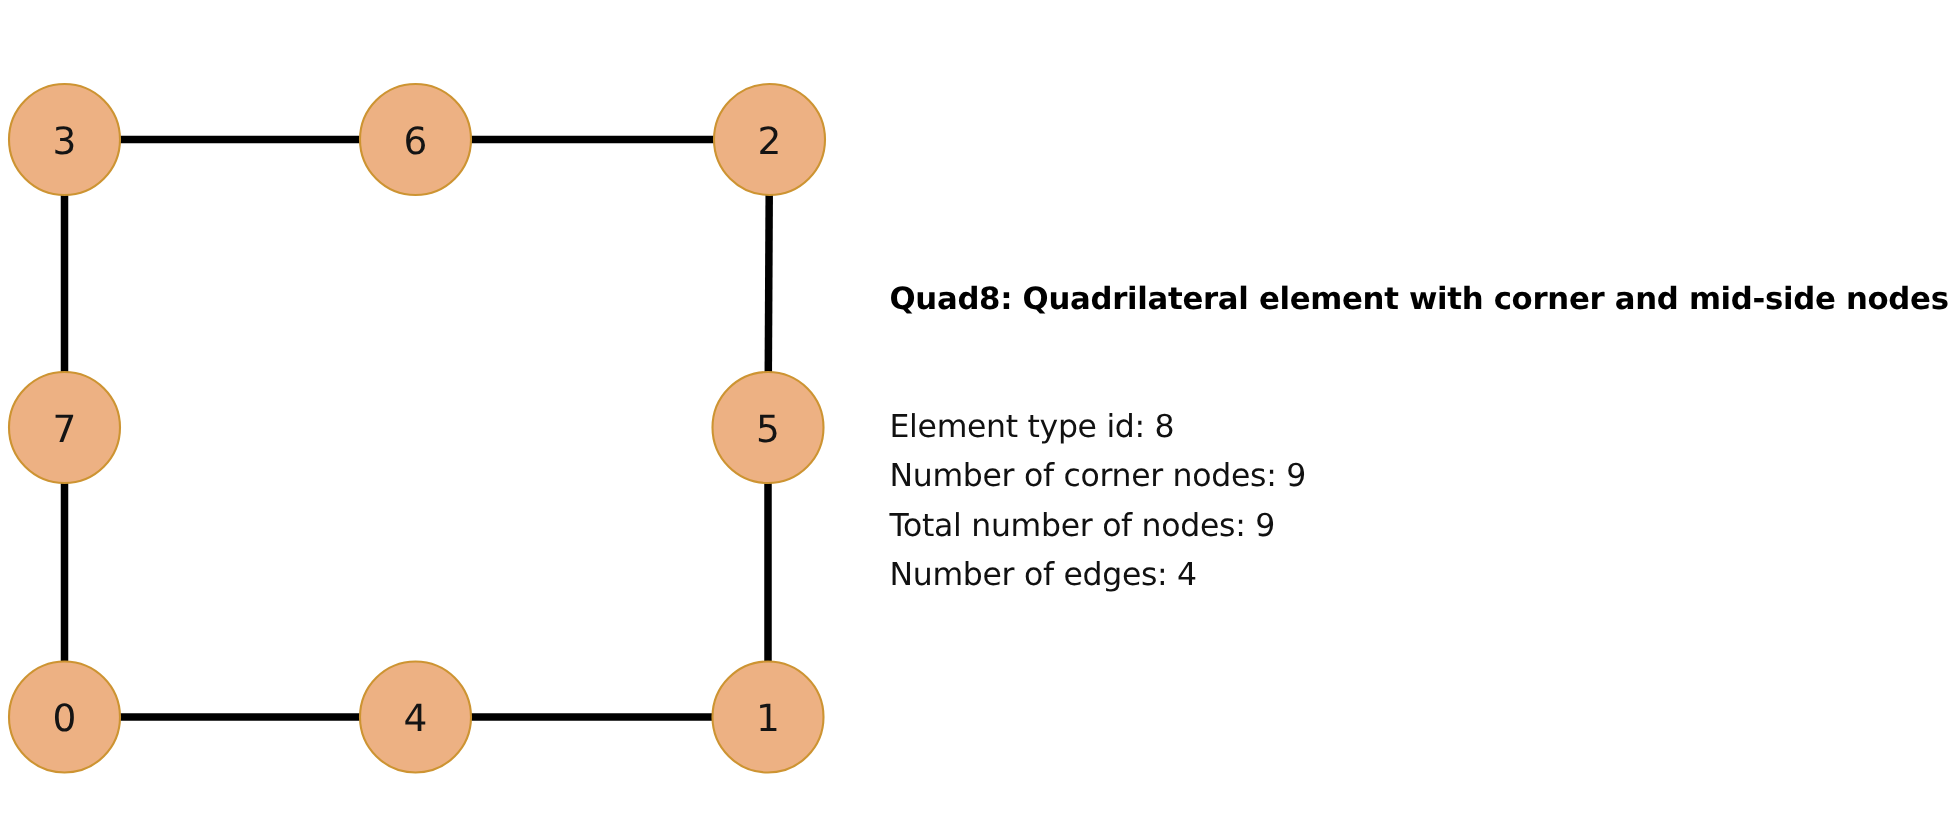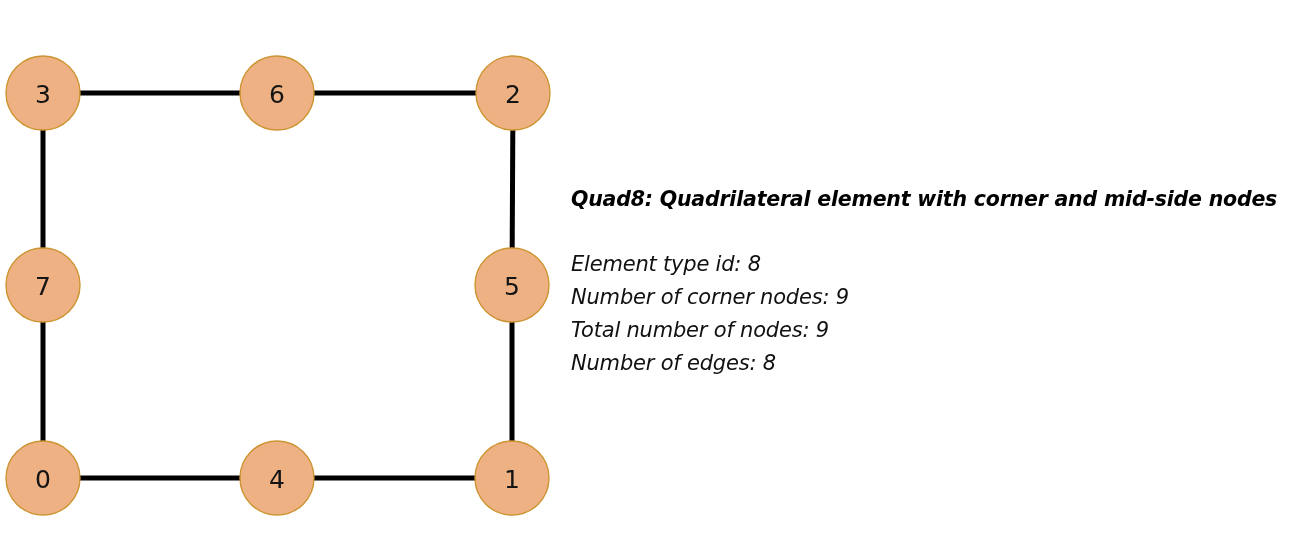--- a/index.html
+++ b/index.html
@@ -48,36 +48,35 @@
   }
   .element-edge {
     stroke: #000000;
     stroke-width: 5;
     stroke-linecap: butt;
   }
 
   
   #info-panel {
     position: absolute;
-    left: 571px;
+    left: 593px;
     top: 184px;
     width: 700px;
-    font-style: italic;
   }
   #info-title {
     font-family: "DejaVu Sans", sans-serif;
     font-weight: bold;
     font-size: 20.5px;
     color: #000000;
     line-height: 30px;
     white-space: nowrap;
     letter-spacing: -0.2px;
   }
   #info-lines {
-    margin-top: 34px;
+    margin-top: 54px;
   }
   .info-line {
     font-family: "DejaVu Sans", sans-serif;
     font-size: 21px;
     color: #111111;
     line-height: 33px;
     white-space: nowrap;
     letter-spacing: -0.2px;
   }
 </style>
@@ -132,17 +131,17 @@
         </g>
       </g>
   </svg>
 
   <div id="info-panel">
     <div id="info-title">Quad8: Quadrilateral element with corner and mid-side nodes</div>
     <div id="info-lines">
         <div class="info-line">Element type id: 8</div>
         <div class="info-line">Number of corner nodes: 9</div>
         <div class="info-line">Total number of nodes: 9</div>
-        <div class="info-line">Number of edges: 8</div>
+        <div class="info-line">Number of edges: 4</div>
       </div>
   </div>
 
 </div>
 
 </body></html>

